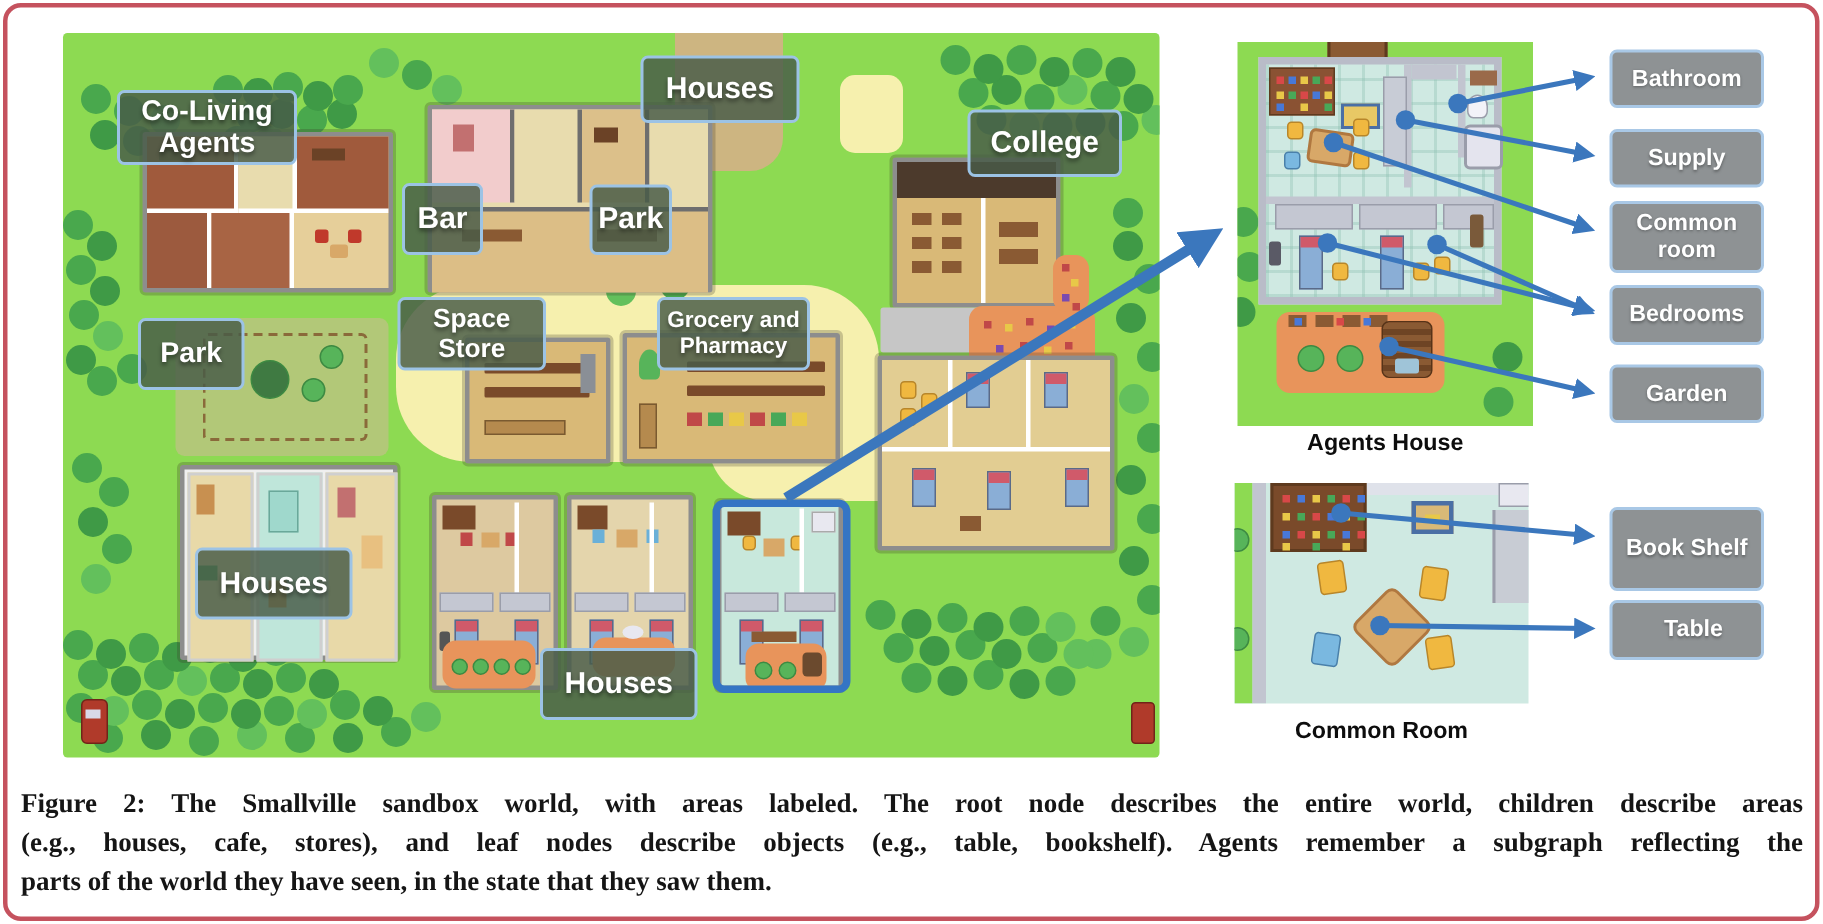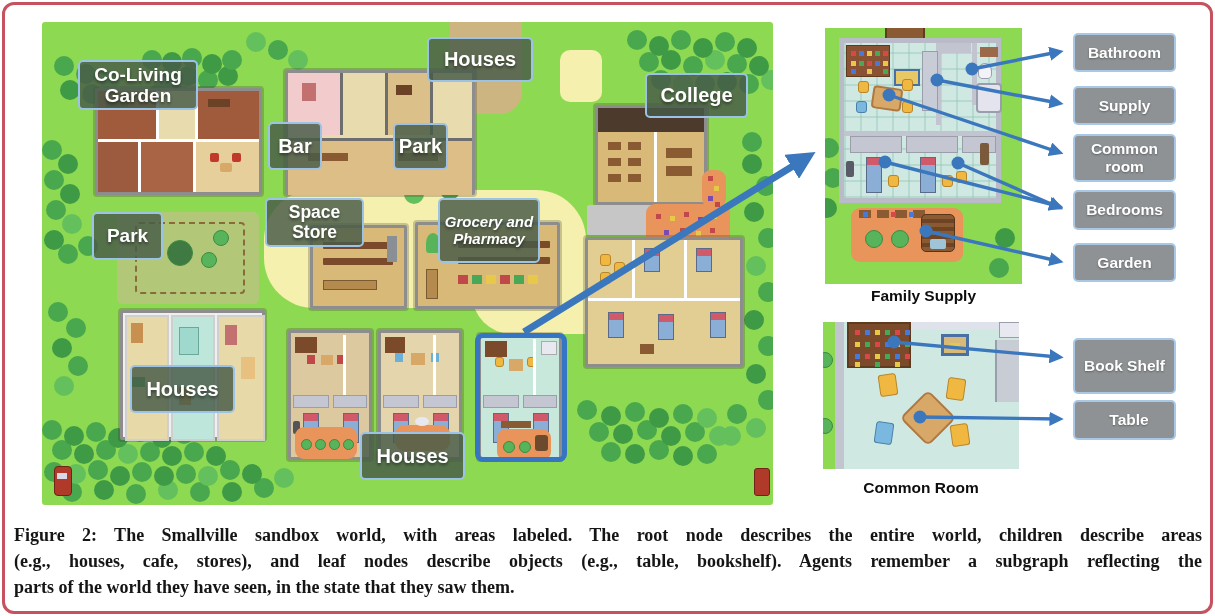--- a/index.html
+++ b/index.html
@@ -240,38 +240,38 @@
     </div>
 
     <div class="acc" style="left:12px;top:444px;width:16px;height:28px;background:#b03a2a;border-radius:4px;border:1px solid #702418;">
       <div class="acc" style="left:2px;top:6px;width:10px;height:6px;background:#d8d8e8;"></div>
     </div>
     <div class="acc" style="left:712px;top:446px;width:14px;height:26px;background:#b03a2a;border-radius:3px;border:1px solid #702418;"></div>
 
     <div id="hl-rect" style="left:433px;top:311px;width:92px;height:129px;"></div>
 
     <div class="map-label" style="left:36px;top:38px;width:120px;height:50px;">
-        <span>Co-Living Garden</span>
+        <span>Co-Living Agents</span>
       </div>
     <div class="map-label" style="left:385px;top:15px;width:106px;height:45px;font-size:20px;">
         <span>Houses</span>
       </div>
     <div class="map-label" style="left:603px;top:51px;width:103px;height:45px;font-size:20px;">
         <span>College</span>
       </div>
     <div class="map-label" style="left:226px;top:100px;width:54px;height:48px;font-size:20px;">
         <span>Bar</span>
       </div>
     <div class="map-label" style="left:351px;top:101px;width:55px;height:47px;font-size:20px;">
         <span>Park</span>
       </div>
     <div class="map-label" style="left:223px;top:176px;width:99px;height:49px;font-size:17.5px;">
         <span>Space Store</span>
       </div>
-    <div class="map-label" style="left:396px;top:176px;width:102px;height:65px;font-size:15px;font-style:italic;">
+    <div class="map-label" style="left:396px;top:176px;width:102px;height:49px;font-size:15px;">
         <span>Grocery and Pharmacy</span>
       </div>
     <div class="map-label" style="left:50px;top:190px;width:71px;height:48px;font-size:19px;">
         <span>Park</span>
       </div>
     <div class="map-label" style="left:88px;top:343px;width:105px;height:48px;font-size:20px;">
         <span>Houses</span>
       </div>
     <div class="map-label" style="left:318px;top:410px;width:105px;height:48px;font-size:20px;">
         <span>Houses</span>
@@ -318,21 +318,21 @@
     <div class="garden" style="left:26px;top:180px;width:112px;height:54px;">
       <div class="acc" style="left:8px;top:2px;width:12px;height:8px;background:#8a5a33;box-shadow:18px 0 #8a5a33,36px 0 #8a5a33,54px 0 #8a5a33;"></div>
       <div class="pix" style="left:12px;top:4px;background:#4878d8;box-shadow:28px 0 #d84848,46px 0 #4878d8;"></div>
       <div class="gtree" style="left:14px;top:22px;width:18px;height:18px;"></div>
       <div class="gtree" style="left:40px;top:22px;width:18px;height:18px;"></div>
       <div class="acc" style="left:70px;top:6px;width:32px;height:36px;background:repeating-linear-gradient(0deg,#8a5a33 0 4px,#6e4424 4px 8px);border-radius:5px;border:1px solid #573318;">
         <div class="acc" style="left:8px;top:24px;width:16px;height:10px;background:#9fc4d8;border-radius:2px;"></div>
       </div>
     </div>
   </div>
-  <div class="panel-cap" style="left:825px;top:287px;width:197px;">Family Supply</div>
+  <div class="panel-cap" style="left:825px;top:287px;width:197px;">Agents House</div>
 
   <div id="cr" class="panel-img floor-teal">
     <div class="acc" style="left:0;top:0;width:12px;height:147px;background:#8dda52;"></div>
     <div class="gtree" style="left:-6px;top:30px;"></div>
     <div class="gtree" style="left:-6px;top:96px;"></div>
     <div class="acc wallgray" style="left:12px;top:0;width:9px;height:147px;"></div>
     <div class="acc" style="left:88px;top:0;width:108px;height:8px;background:#dfe2ea;"></div>
 
     <div class="acc" style="left:24px;top:0;width:64px;height:46px;background:#7a4a2a;border:2px solid #5e3a1e;box-sizing:border-box;">
       <div class="pix" style="left:6px;top:6px;background:#d84848;box-shadow:10px 0 #4878d8,20px 0 #e8c848,30px 0 #48a858,40px 0 #d84848,50px 0 #4878d8,0 12px #e8c848,10px 12px #48a858,20px 12px #d84848,30px 12px #4878d8,40px 12px #e8c848,50px 12px #48a858,0 24px #4878d8,10px 24px #d84848,20px 24px #e8c848,30px 24px #48a858,40px 24px #4878d8,50px 24px #d84848,0 32px #e8c848,20px 32px #48a858,40px 32px #e8c848;"></div>

